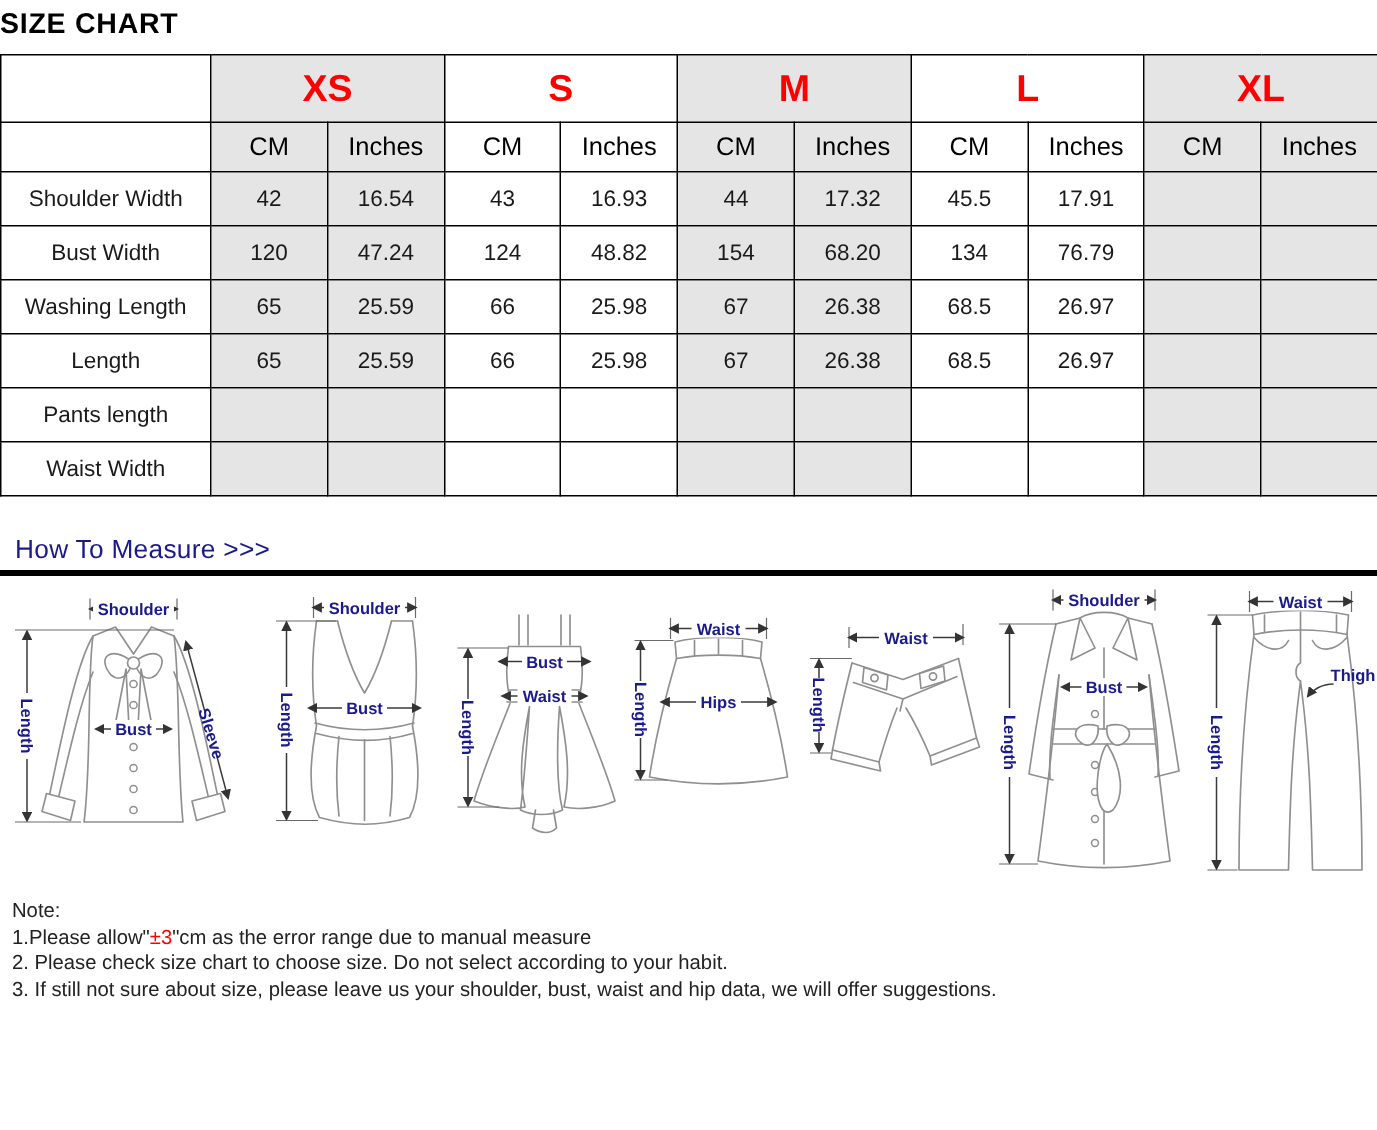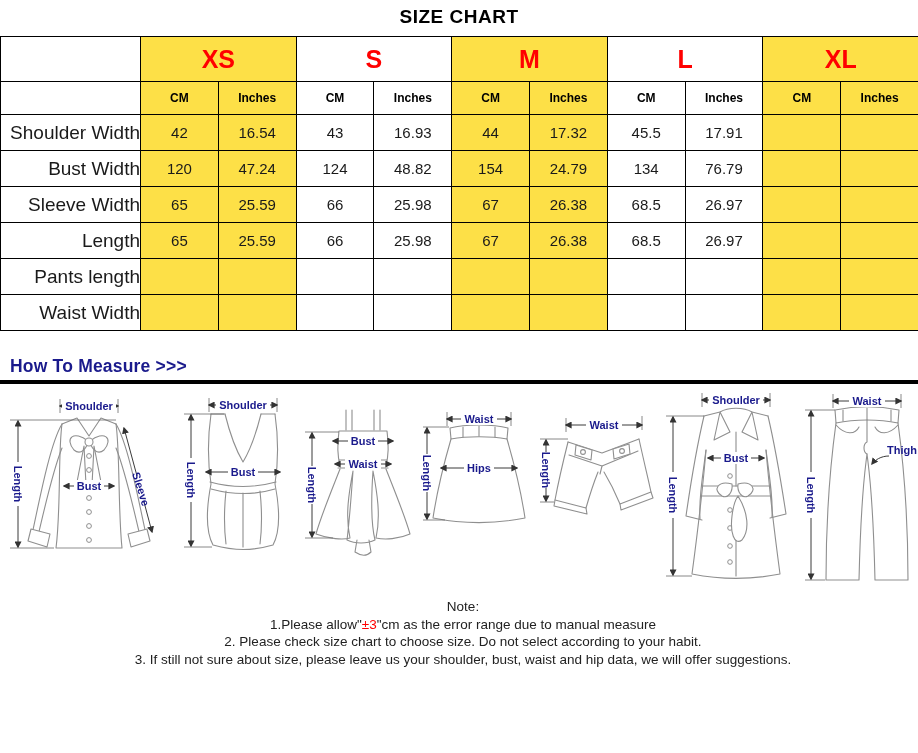--- a/index.html
+++ b/index.html
@@ -6,59 +6,59 @@
   html,body { background:#fff; }
   body {
     width:918px; height:753px;
     font-family:"Liberation Sans", sans-serif;
     color:#1a1a1a; overflow:hidden;
   }
   svg { overflow:visible; }
 
   
   .title {
-    height:36px; line-height:34px; text-align:center;
+    height:36px; line-height:34px; 
     font-size:19px; font-weight:bold; letter-spacing:0.5px; color:#000;
   }
 
   
   table.size-table {
     width:918px; border-collapse:collapse; table-layout:fixed;
   }
   table.size-table td {
     border:1.5px solid #000; text-align:center; vertical-align:middle;
     background:#fff; overflow:hidden; white-space:nowrap;
   }
-  table.size-table td.shade { background:#fde047; }
+  table.size-table td.shade { background:#e5e5e5; }
   tr.size-row td { height:45px; font-size:25px; font-weight:bold; color:#ff0000; }
   tr.size-row td.label-col, tr.unit-row td.label-col { background:#fff; }
-  tr.unit-row td { height:33px; font-size:12px; font-weight:bold; color:#000; }
+  tr.unit-row td { height:33px; font-size:17px; font-weight:normal; color:#000; }
   tr.data-row td { height:36px; font-size:15px; color:#1a1a1a; }
-  tr.data-row td.row-label { font-size:19px;text-align:right; }
+  tr.data-row td.row-label { font-size:15px; }
 
   
   .measure-head {
     margin:9px 0 0 10px; padding-top:16px;
-    font-size:17.5px; font-weight:bold; color:#1a1a8c;
+    font-size:17.5px; font-weight:normal; color:#1a1a8c;
     letter-spacing:0.2px;
   }
   .divider { margin-top:3px; height:4px; background:#000; width:918px; }
 
   
   .diagrams { position:relative; width:814px; height:207px; }
   .diagrams .dia { position:absolute; }
   .garment { stroke:#8f8f8f; stroke-width:1.1; fill:none; stroke-linejoin:round; stroke-linecap:round; }
   .garment-f { stroke:#8f8f8f; stroke-width:1.1; fill:#fff; stroke-linejoin:round; }
   .m  { stroke:#3a3a3a; stroke-width:1; fill:none; }
   .t  { stroke:#6a6a6a; stroke-width:0.8; fill:none; }
   .lbl { font-family:"Liberation Sans", sans-serif; font-size:11px; font-weight:bold; fill:#1a1a8c; text-anchor:middle; }
   .bg { fill:#fff; }
 
   
-  .notes { margin-top:7px; padding-left:8px; font-size:13.5px; line-height:17.6px; color:#222;text-align:center; }
+  .notes { margin-top:7px; padding-left:8px; font-size:13.5px; line-height:17.6px; color:#222; }
   .notes .red { color:#ff0000; }
 </style>
 </head>
 <body>
 
 <div class="title">SIZE CHART</div>
 
 <table class="size-table">
   <colgroup>
     <col style="width:140px">
@@ -99,28 +99,28 @@
         <td class="val shade"></td>
         <td class="val shade"></td>
       </tr>
       <tr class="data-row">
         <td class="row-label">Bust Width</td>
         <td class="val shade">120</td>
         <td class="val shade">47.24</td>
         <td class="val">124</td>
         <td class="val">48.82</td>
         <td class="val shade">154</td>
-        <td class="val shade">24.79</td>
+        <td class="val shade">68.20</td>
         <td class="val">134</td>
         <td class="val">76.79</td>
         <td class="val shade"></td>
         <td class="val shade"></td>
       </tr>
       <tr class="data-row">
-        <td class="row-label">Sleeve Width</td>
+        <td class="row-label">Washing Length</td>
         <td class="val shade">65</td>
         <td class="val shade">25.59</td>
         <td class="val">66</td>
         <td class="val">25.98</td>
         <td class="val shade">67</td>
         <td class="val shade">26.38</td>
         <td class="val">68.5</td>
         <td class="val">26.97</td>
         <td class="val shade"></td>
         <td class="val shade"></td>

